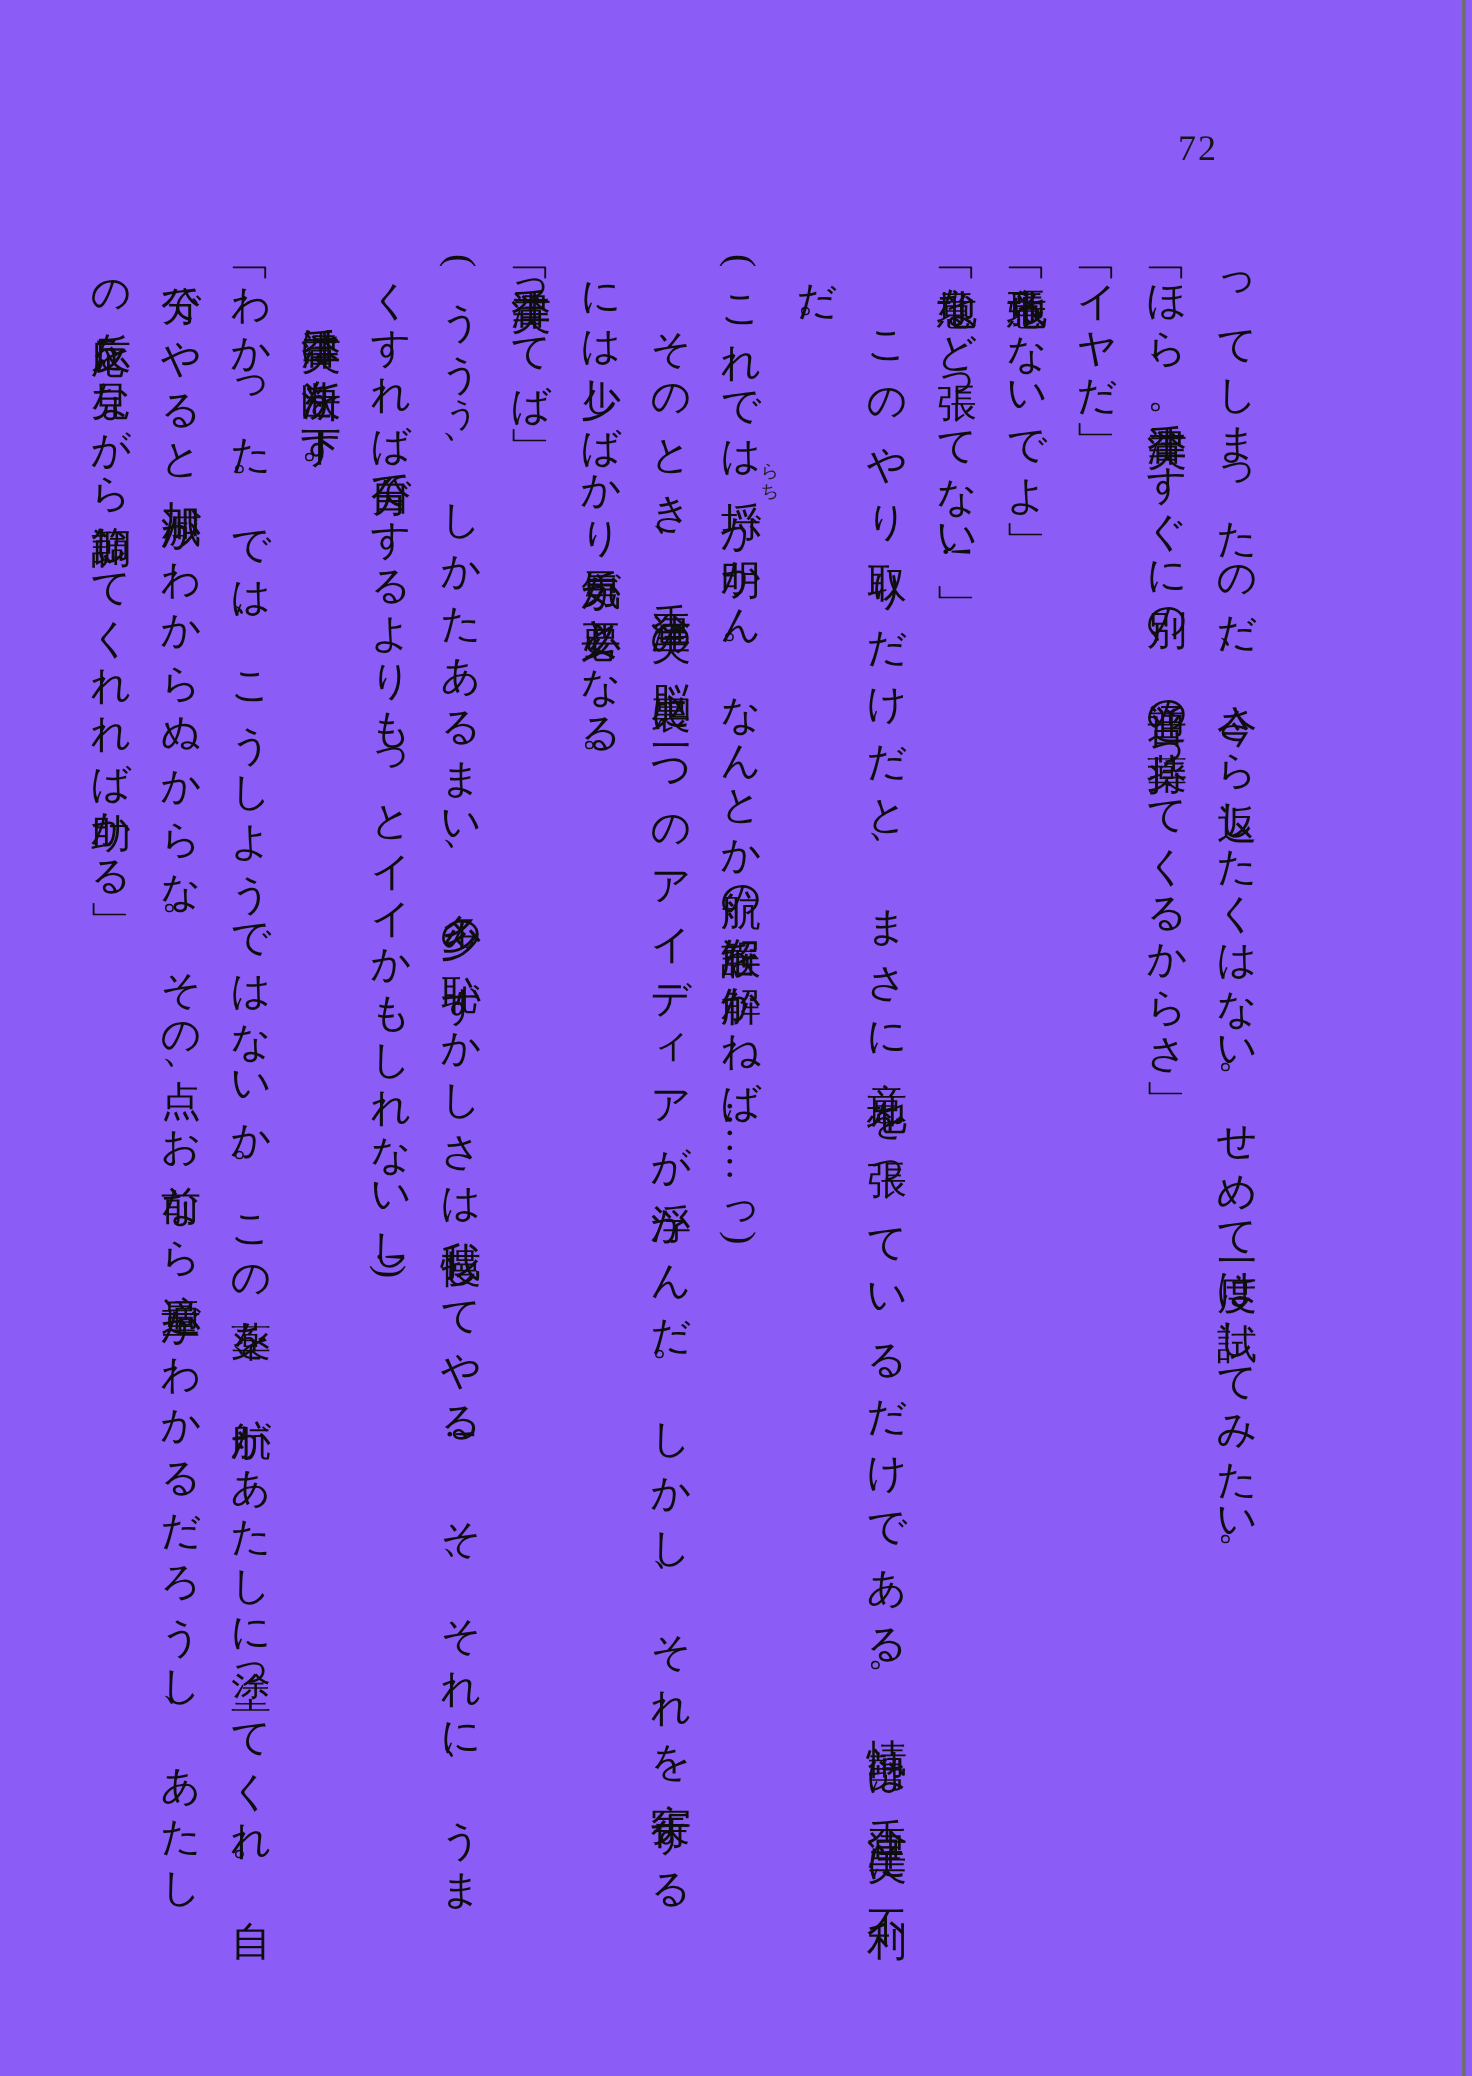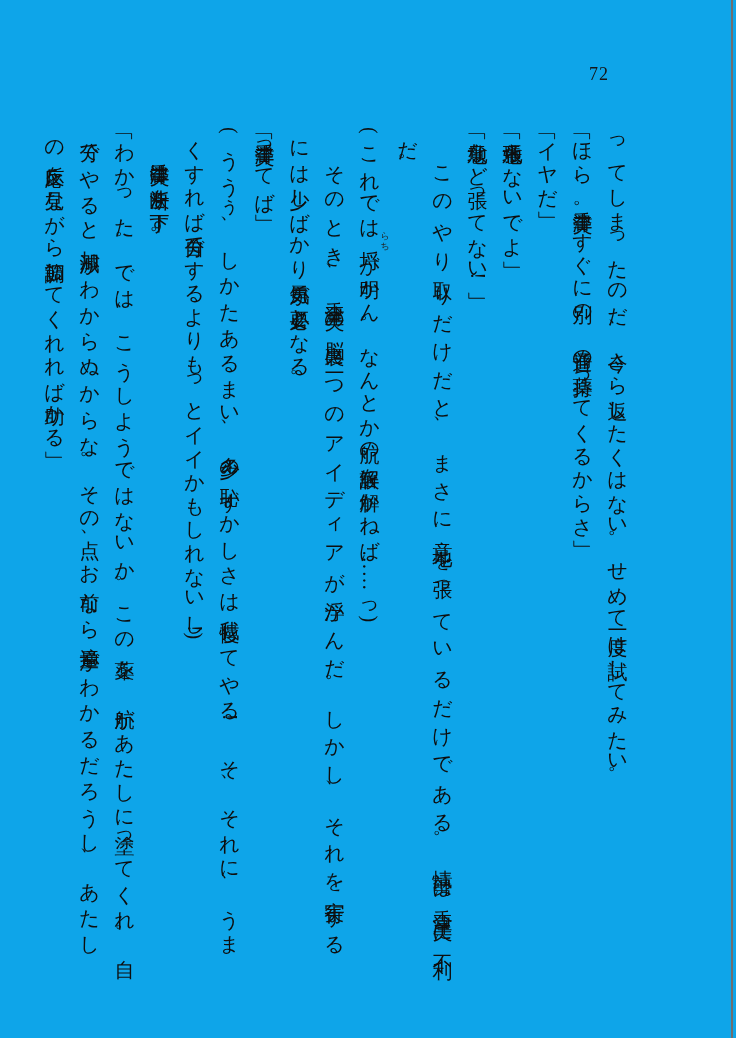--- a/index.html
+++ b/index.html
@@ -10,21 +10,21 @@
     width: 736px;
     height: 1038px;
     overflow: hidden;
     background: #fdfdfd;
     font-family: "Liberation Serif", "DejaVu Serif", serif;
   }
   .scan-page {
     position: relative;
     width: 736px;
     height: 1038px;
-    background: #0ea5e9;
+    background: #8b5cf6;
   }
   .page-number {
     position: absolute;
     top: 64px;
     left: 589px;
     font-size: 18px;
     letter-spacing: 1px;
     color: #161616;
   }
   .text-block {

